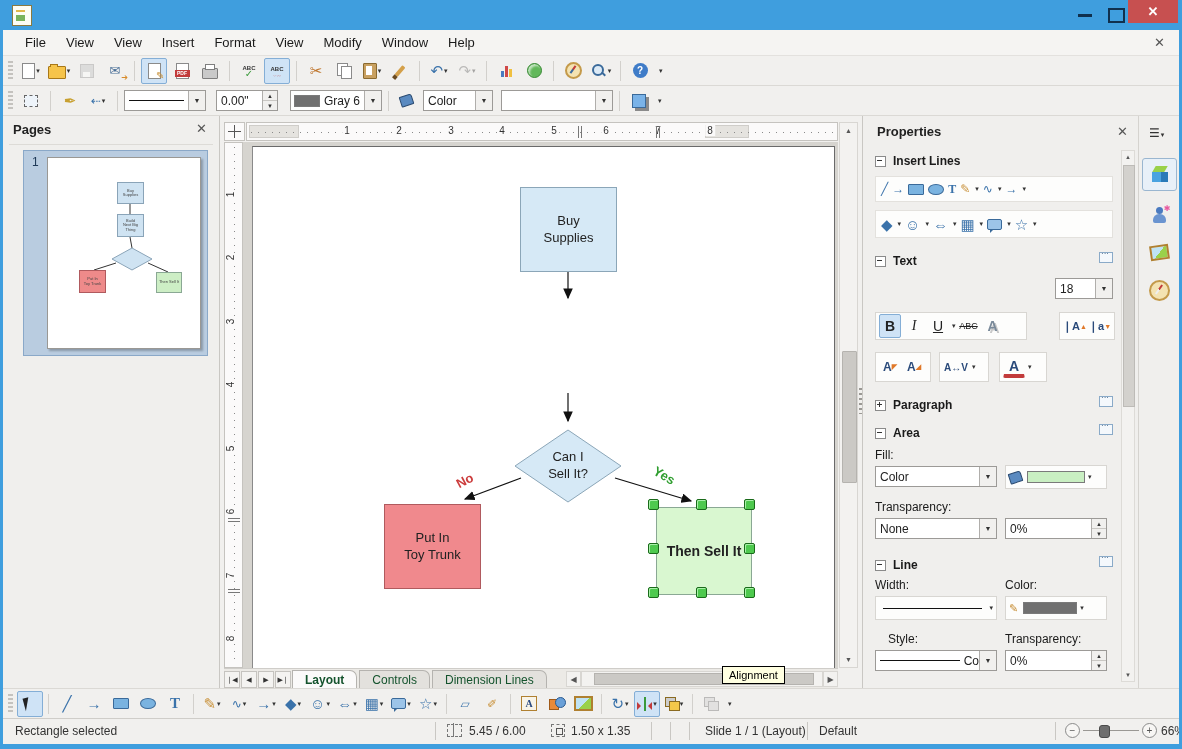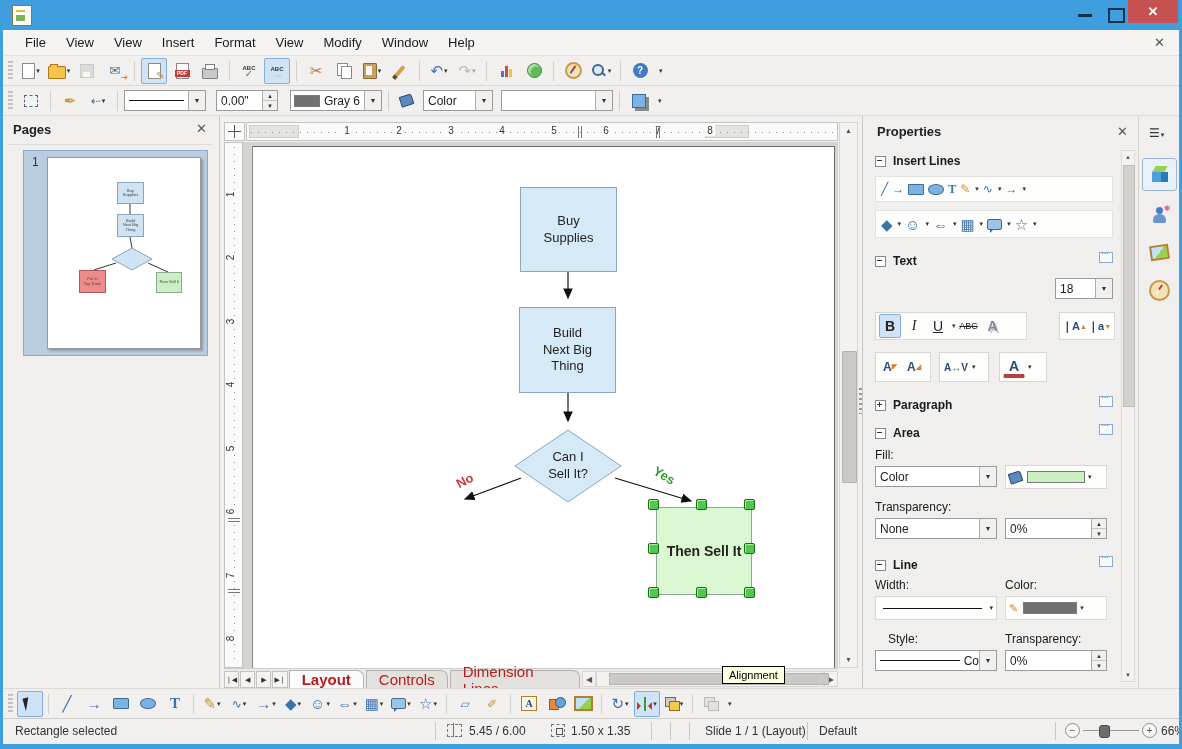--- a/index.html
+++ b/index.html
@@ -132,21 +132,21 @@
 
   
   .vscroll{position:absolute;left:839px;top:122px;width:19px;height:546px;background:#f3f2f0;border:1px solid #d8d6d2;box-sizing:border-box;}
   .vscroll .arr{position:absolute;left:0;width:17px;height:15px;display:flex;align-items:center;justify-content:center;font-size:7px;color:#555;}
   .vscroll .thumb{position:absolute;left:2px;width:13px;background:#cbc9c5;border:1px solid #b5b3af;border-radius:1px;}
   .splitter-dots{position:absolute;left:859px;top:388px;width:4px;height:26px;background:repeating-linear-gradient(#9a9894 0 2px,transparent 2px 5px);}
 
   
   .tabrow{position:absolute;left:224px;top:668px;width:614px;height:20px;background:#eceae6;border-top:1px solid #cfcdc9;box-sizing:border-box;display:flex;align-items:flex-end;}
   .navbtn{width:16px;height:17px;display:flex;align-items:center;justify-content:center;font-size:7px;color:#333;border:1px solid #c5c3bf;background:#f4f3f1;margin-right:1px;box-sizing:border-box;}
-  .tab{height:18px;padding:0 12px;display:flex;align-items:center;font-size:15px;color:#b91c1c;background:#e3e1dd;border:1px solid #b5b3af;border-bottom:none;border-radius:0 7px 0 0;margin-right:2px;box-sizing:border-box;}
+  .tab{height:18px;padding:0 12px;display:flex;align-items:center;font-size:12px;color:#14532d;background:#e3e1dd;border:1px solid #b5b3af;border-bottom:none;border-radius:0 7px 0 0;margin-right:2px;box-sizing:border-box;}
   .tab.active{background:#fbfafa;font-weight:bold;}
   .hscroll-left,.hscroll-right{width:15px;height:16px;display:flex;align-items:center;justify-content:center;font-size:8px;color:#555;background:#f3f2f0;border:1px solid #d8d6d2;box-sizing:border-box;margin-bottom:1px;}
   .hscroll-track{height:16px;background:#f3f2f0;border:1px solid #d8d6d2;box-sizing:border-box;margin-bottom:1px;position:relative;}
   .hscroll-thumb{position:absolute;left:12px;top:1px;bottom:1px;width:218px;background:#cbc9c5;border:1px solid #b5b3af;}
   .tooltip{position:absolute;left:722px;top:666px;background:#ffffe1;border:1px solid #000;font-size:11px;padding:2px 6px;z-index:60;color:#000;}
 
   
   .drawbar{position:absolute;left:3px;top:688px;width:1176px;height:30px;background:#f1f0ee;border-top:1px solid #dbd9d5;display:flex;align-items:center;gap:1px;padding-left:2px;box-sizing:border-box;}
 
   
@@ -441,25 +441,24 @@
         </marker>
       </defs>
       <line x1="325" y1="130" x2="325" y2="156" stroke="#111" stroke-width="1.2" marker-end="url(#ah)"></line>
       <line x1="325" y1="251" x2="325" y2="279" stroke="#111" stroke-width="1.2" marker-end="url(#ah)"></line>
       <polygon points="325,288 378,324 325,360 272,324" fill="#d6e9f6" stroke="#8ba6b8"></polygon>
       <line x1="278" y1="336" x2="222" y2="357" stroke="#111" stroke-width="1.2" marker-end="url(#ah)"></line>
       <line x1="372" y1="336" x2="448" y2="359" stroke="#111" stroke-width="1.2" marker-end="url(#ah)"></line>
     </svg>
     <div class="fc-node n-blue prewrap" style="left:277px;top:45px;width:97px;height:85px;">Buy
 Supplies</div>
-    <div class="fc-node n-blue prewrap" style="left:276px;top:165px;width:97px;height:86px;">Build
-Next Big
-Thing</div>
     <div class="fc-node prewrap" style="left:285px;top:304px;width:80px;height:40px;">Can I
 Sell It?</div>
+    <div class="fc-node n-red prewrap" style="left:141px;top:362px;width:97px;height:85px;">Put In
+Toy Trunk</div>
     <div class="fc-node n-green prewrap" style="left:413px;top:365px;width:96px;height:88px;font-weight:bold;font-size:14px;">Then Sell It</div>
     <span class="branch-label lbl-no" style="left:213px;top:331px;">No</span>
     <span class="branch-label lbl-yes" style="left:410px;top:326px;">Yes</span>
     <span class="handle" style="left:405px;top:357px;"></span>
     <span class="handle" style="left:453px;top:357px;"></span>
     <span class="handle" style="left:501px;top:357px;"></span>
     <span class="handle" style="left:405px;top:401px;"></span>
     <span class="handle" style="left:501px;top:401px;"></span>
     <span class="handle" style="left:405px;top:445px;"></span>
     <span class="handle" style="left:453px;top:445px;"></span>

